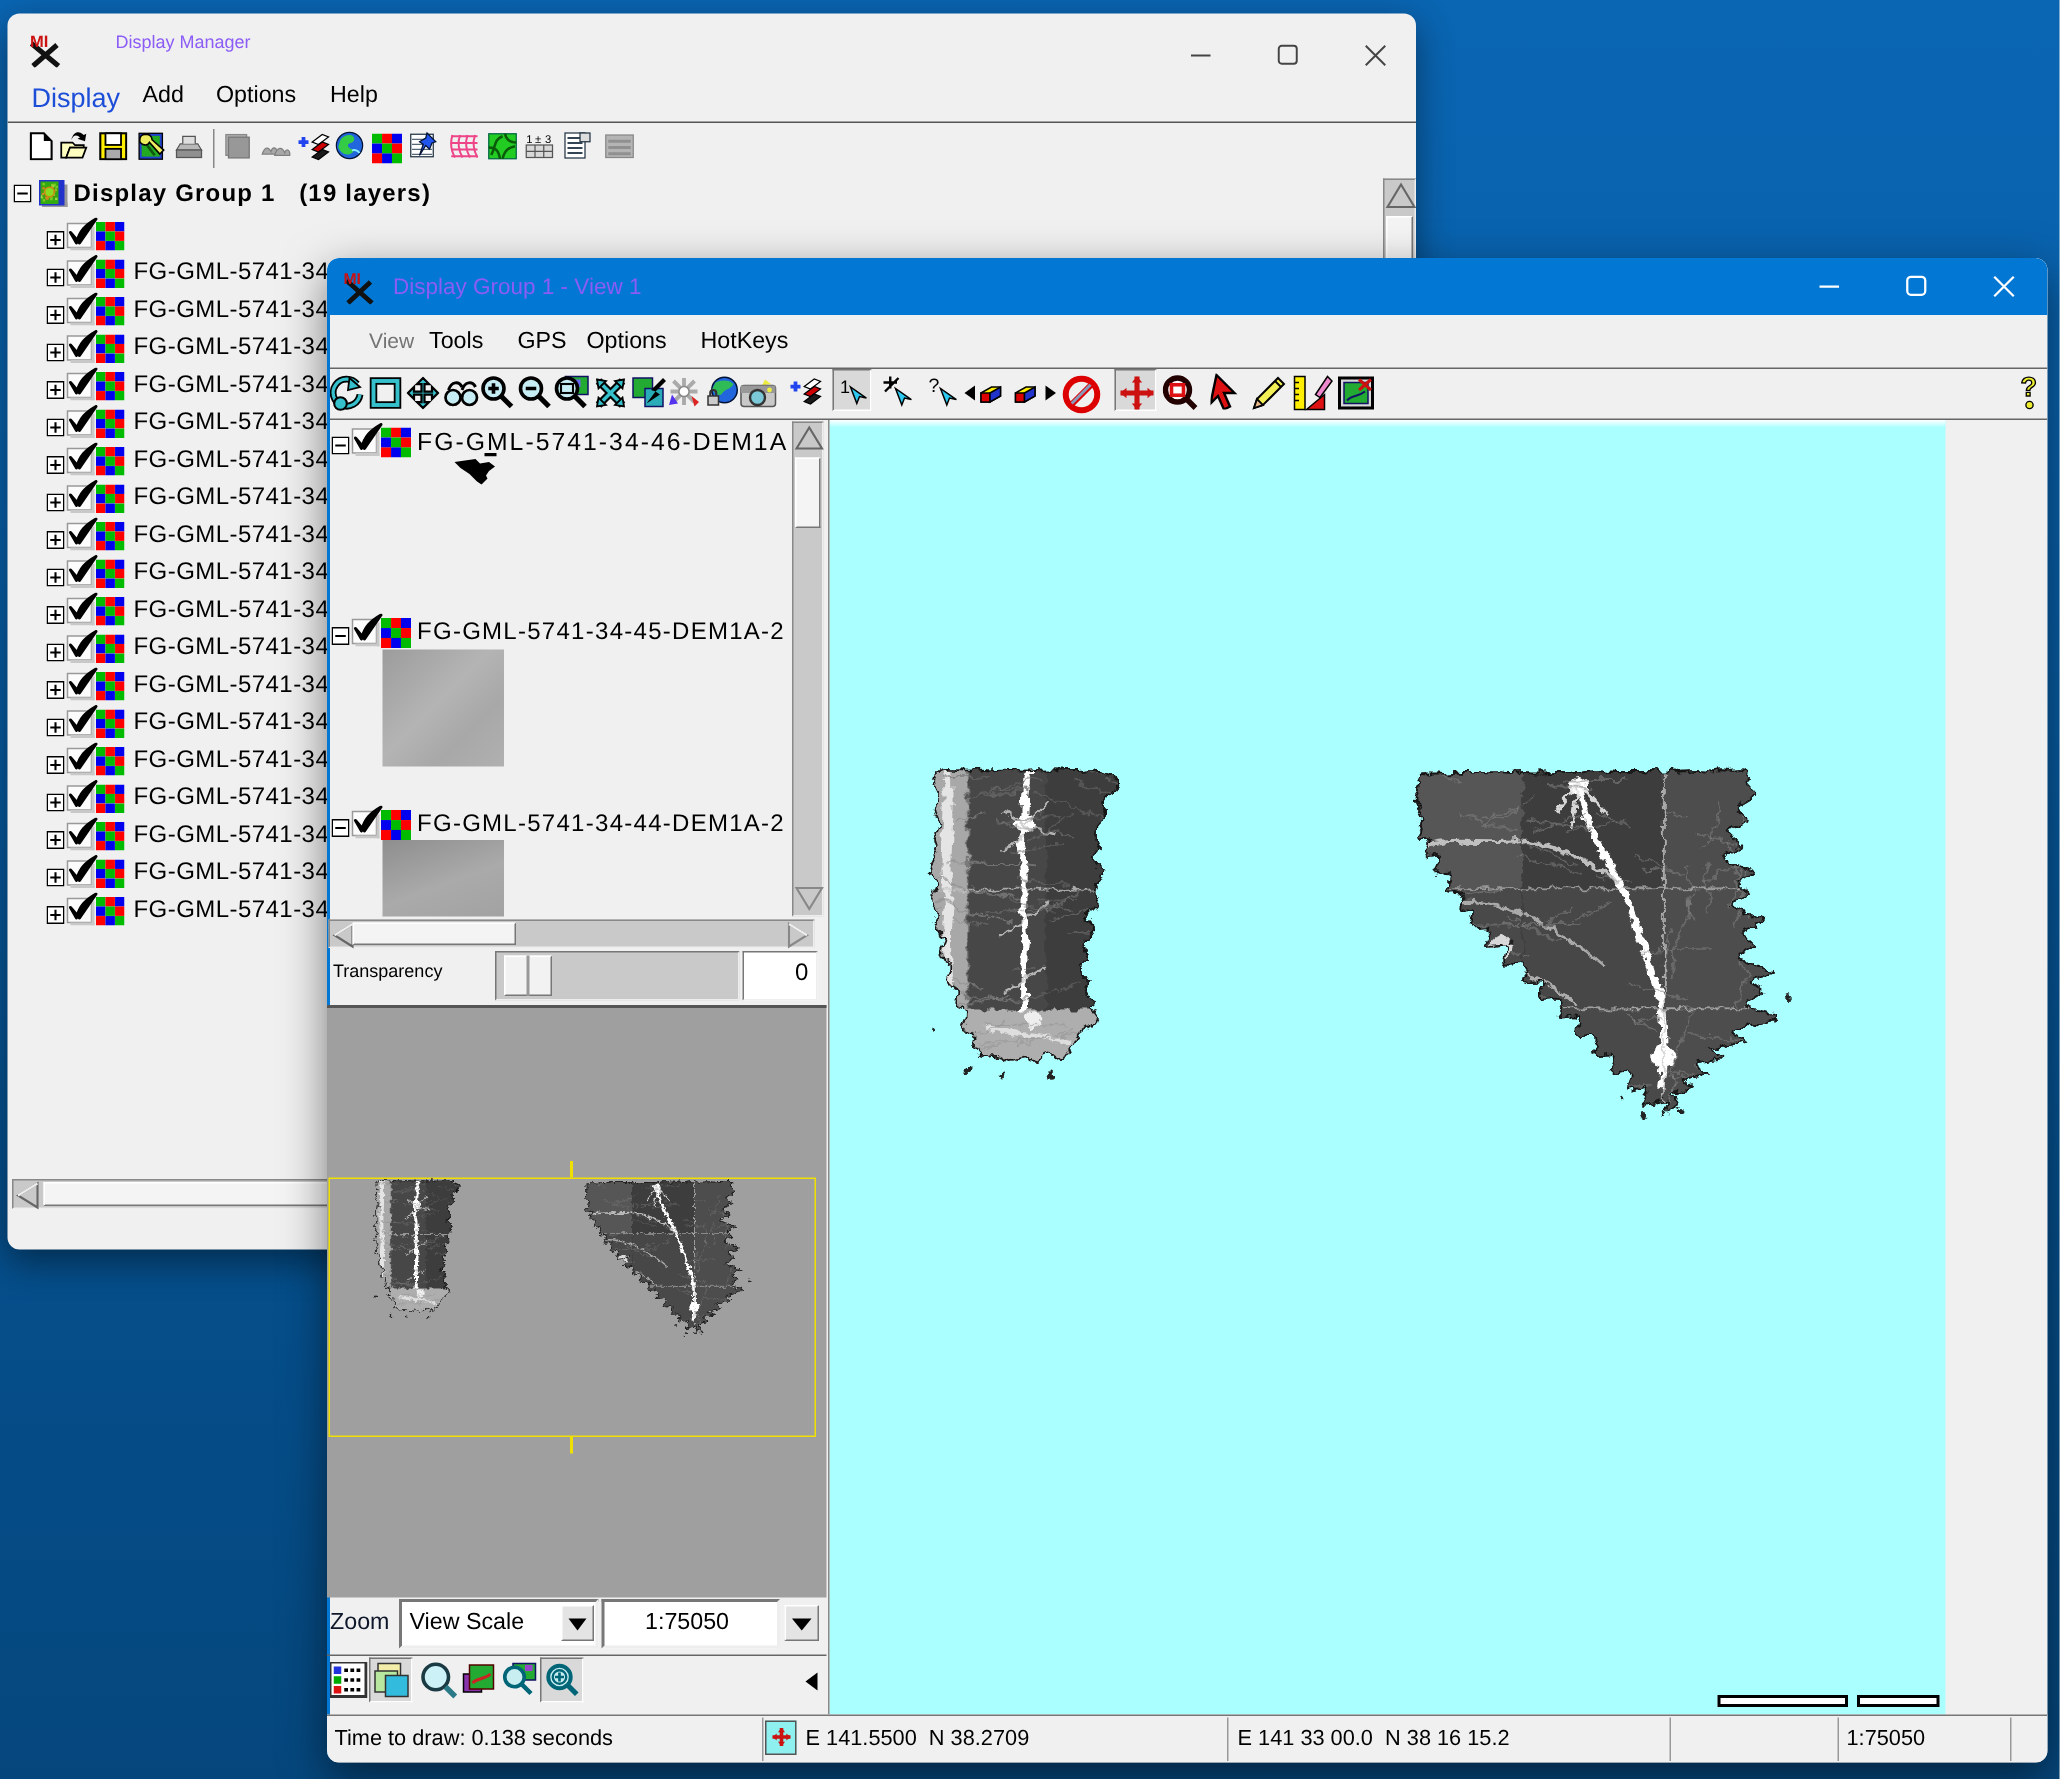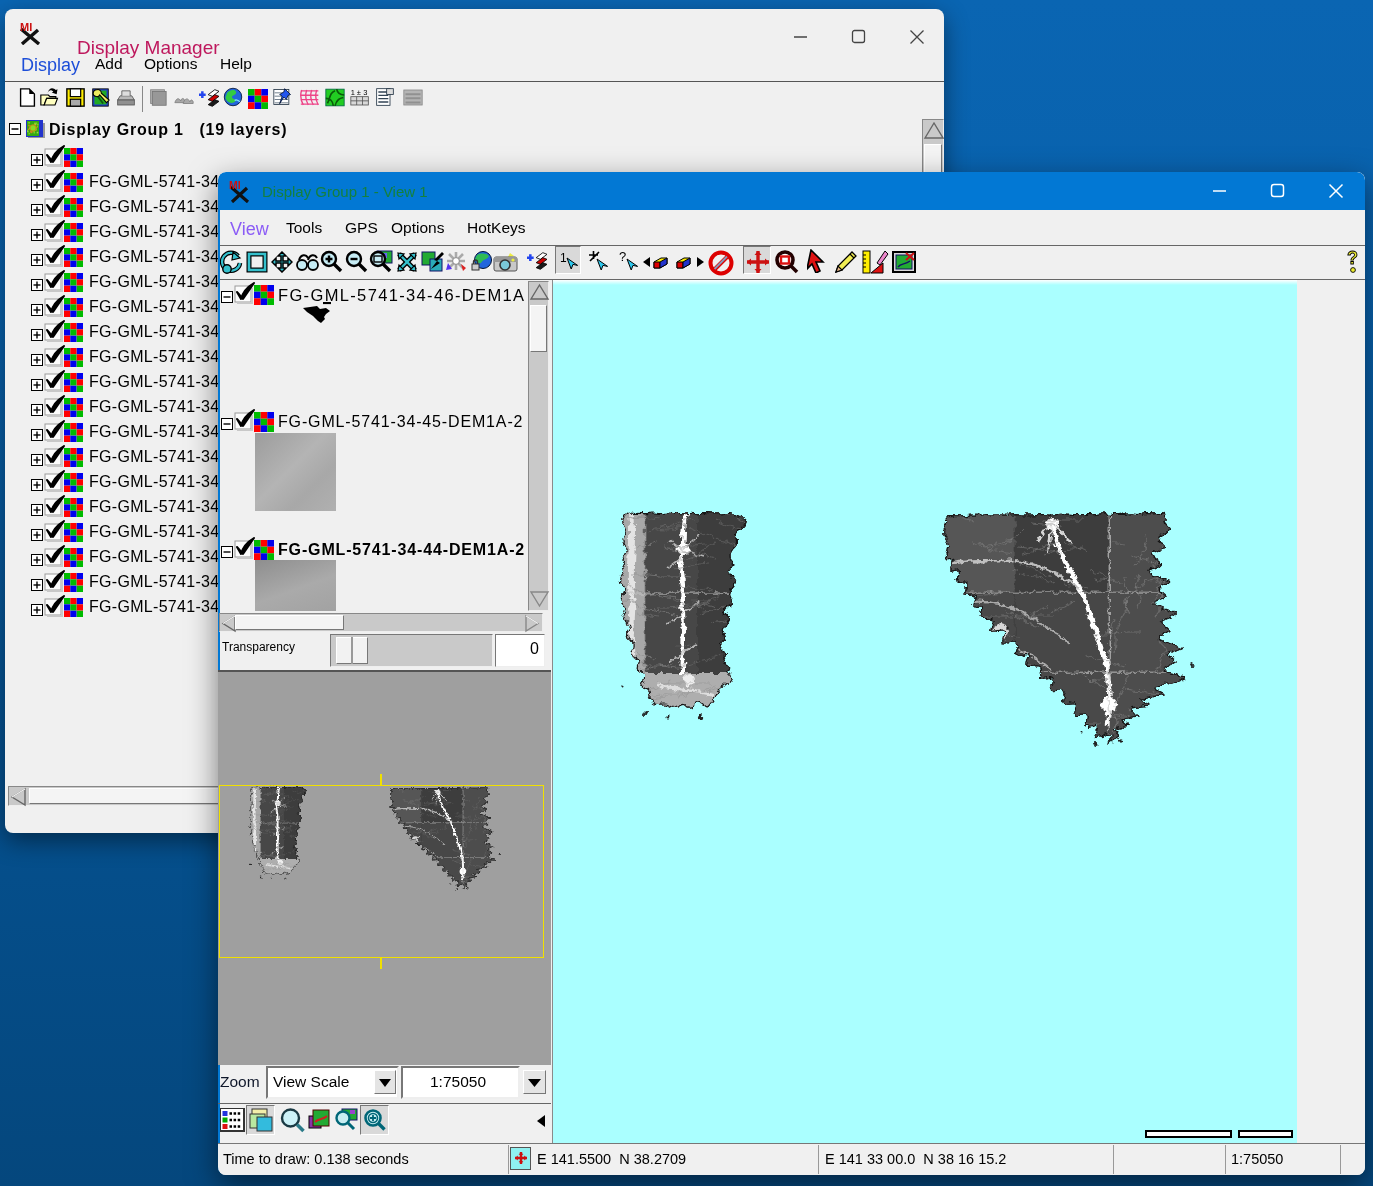--- a/index.html
+++ b/index.html
@@ -5,21 +5,21 @@
 body{font-family:"Liberation Sans",sans-serif;background:linear-gradient(180deg,#0a65b2 0%,#0860aa 30%,#054f8c 70%,#05477d 100%);position:relative}
 .abs{position:absolute}
 .win{position:absolute;background:#f0f0f0;border-radius:8px;box-shadow:0 8px 24px rgba(0,0,0,0.45)}
 .t{position:absolute;white-space:pre}
 </style></head><body>
 <div class="win" style="left:5px;top:9px;width:939px;height:824px;overflow:hidden">
     <svg style="position:absolute;left:13px;top:12px" width="24" height="24" viewBox="0 0 24 24">
       <path d="M3 8L21 23M20 9L4 23" stroke="#111" stroke-width="3.4"></path>
       <text x="2" y="10" font-size="11" font-weight="bold" font-family="Liberation Sans" fill="#cc1111">MI</text>
     </svg>
-    <div class="t" style="left:72px;top:28px;font-size:19px;color:#be185d">Display Manager</div>
+    <div class="t" style="left:72px;top:12px;font-size:12px;color:#8b5cf6">Display Manager</div>
     <svg style="position:absolute;left:788px;top:20px" width="16" height="16" viewBox="0 0 16 16">
       <path d="M1 8h13" stroke="#444" stroke-width="1.3"></path>
     </svg>
     <svg style="position:absolute;left:846px;top:20px" width="16" height="16" viewBox="0 0 16 16">
       <rect x="1.5" y="1.5" width="12" height="12" rx="2" fill="none" stroke="#444" stroke-width="1.3"></rect>
     </svg>
     <svg style="position:absolute;left:904px;top:20px" width="16" height="16" viewBox="0 0 16 16">
       <path d="M1.5 1.5l13 13M14.5 1.5l-13 13" stroke="#444" stroke-width="1.3"></path>
     </svg>
     <div class="t" style="left:16px;top:46px;font-size:18px;color:#1d4ed8">Display</div>
@@ -622,31 +622,31 @@
       </svg>
       <div style="position:absolute;left:20px;top:1px;width:265px;height:16px;background:#f4f4f4;border:1px solid #fff;border-bottom-color:#777;border-right-color:#777"></div>
     </div>
   </div>
 <div class="win" style="left:218px;top:172px;width:1147px;height:1003px;overflow:hidden;box-shadow:0 10px 30px rgba(0,0,0,0.5)">
     <div class="abs" style="left:0;top:0;width:1147px;height:38px;background:#0278d4;border-radius:8px 8px 0 0"></div>
     <svg style="position:absolute;left:10px;top:8px" width="23" height="23" viewBox="0 0 23 23">
       <path d="M3 7L20 22M19 8L4 22" stroke="#111" stroke-width="3.2"></path>
       <text x="1" y="9" font-size="10.5" font-weight="bold" font-family="Liberation Sans" fill="#cc1111">MI</text>
     </svg>
-    <div class="t" style="left:44px;top:11px;font-size:15px;color:#15803d">Display Group 1 - View 1</div>
+    <div class="t" style="left:44px;top:11px;font-size:15px;color:#8b5cf6">Display Group 1 - View 1</div>
     <svg style="position:absolute;left:994px;top:11px" width="16" height="16" viewBox="0 0 16 16">
       <path d="M1 8h13" stroke="#fff" stroke-width="1.5"></path>
     </svg>
     <svg style="position:absolute;left:1052px;top:11px" width="16" height="16" viewBox="0 0 16 16">
       <rect x="1.5" y="1.5" width="12" height="12" rx="2.5" fill="none" stroke="#fff" stroke-width="1.5"></rect>
     </svg>
     <svg style="position:absolute;left:1110px;top:11px" width="16" height="16" viewBox="0 0 16 16">
       <path d="M1.5 1.5l13 13M14.5 1.5l-13 13" stroke="#fff" stroke-width="1.5"></path>
     </svg>
-    <div class="t" style="left:12px;top:47px;font-size:18px;color:#8b5cf6">View</div>
+    <div class="t" style="left:28px;top:47px;font-size:14px;color:#737373">View</div>
     <div class="t" style="left:68px;top:47px;font-size:15.5px;color:#000">Tools</div>
     <div class="t" style="left:127px;top:47px;font-size:15.5px;color:#000">GPS</div>
     <div class="t" style="left:173px;top:47px;font-size:15.5px;color:#000">Options</div>
     <div class="t" style="left:249px;top:47px;font-size:15.5px;color:#000">HotKeys</div>
     <div class="abs" style="left:0;top:73px;width:1147px;height:1px;background:#666"></div>
     <div class="abs" style="left:0;top:107px;width:1147px;height:1px;background:#666"></div>
     <svg style="position:absolute;left:1px;top:78px" width="24" height="24" viewBox="0 0 24 24">
       <path d="M19 6A9 9 0 1 0 21 13" fill="none" stroke="#000" stroke-width="4.6"></path>
       <path d="M19 6A9 9 0 1 0 21 13" fill="none" stroke="#35c0cc" stroke-width="2.2"></path>
       <path d="M14 2l7 6-8 2z" fill="#35c0cc" stroke="#000" stroke-width="1.2"></path>
@@ -1046,21 +1046,21 @@
       <rect x="0.0" y="0.0" width="6.7" height="6.7" fill="#00bb00"></rect>
       <rect x="6.7" y="0.0" width="6.7" height="6.7" fill="#ff0000"></rect>
       <rect x="13.3" y="0.0" width="6.7" height="6.7" fill="#0000ee"></rect>
       <rect x="0.0" y="6.7" width="6.7" height="6.7" fill="#0000ee"></rect>
       <rect x="6.7" y="6.7" width="6.7" height="6.7" fill="#00bb00"></rect>
       <rect x="13.3" y="6.7" width="6.7" height="6.7" fill="#ff0000"></rect>
       <rect x="0.0" y="13.3" width="6.7" height="6.7" fill="#ff0000"></rect>
       <rect x="6.7" y="13.3" width="6.7" height="6.7" fill="#0000ee"></rect>
       <rect x="13.3" y="13.3" width="6.7" height="6.7" fill="#00bb00"></rect>
     </svg>
-    <div class="t" style="left:60px;top:369px;font-size:16px;letter-spacing:0.85px;font-weight:bold;color:#000;max-width:249px;overflow:hidden">FG-GML-5741-34-44-DEM1A-2</div>
+    <div class="t" style="left:60px;top:369px;font-size:16px;letter-spacing:0.85px;font-weight:normal;color:#000;max-width:249px;overflow:hidden">FG-GML-5741-34-44-DEM1A-2</div>
     <div class="abs" style="left:37px;top:388px;width:81px;height:51px;background:linear-gradient(160deg,#8e8e8e,#aaaaaa 55%,#a2a2a2)"></div>
     <div style="position:absolute;left:310px;top:109px;width:21px;height:330px;background:#c9c9c9;border:1px solid #888;border-bottom-color:#eee;border-right-color:#eee;box-sizing:border-box">
       <svg width="21" height="21" style="position:absolute;left:0;top:0">
         <path d="M2 17L10.5 3l8.5 14z" fill="#c9c9c9" stroke="#666" stroke-width="1.4"></path>
       </svg>
       <svg width="21" height="21" style="position:absolute;left:0;bottom:0">
         <path d="M2 3h17L10.5 17z" fill="#c9c9c9" stroke="#888" stroke-width="1.4"></path>
       </svg>
       <div style="position:absolute;top:23px;left:1px;height:47px;width:17px;background:#f4f4f4;border:1px solid #fff;border-bottom-color:#777;border-right-color:#777"></div>
     </div>

